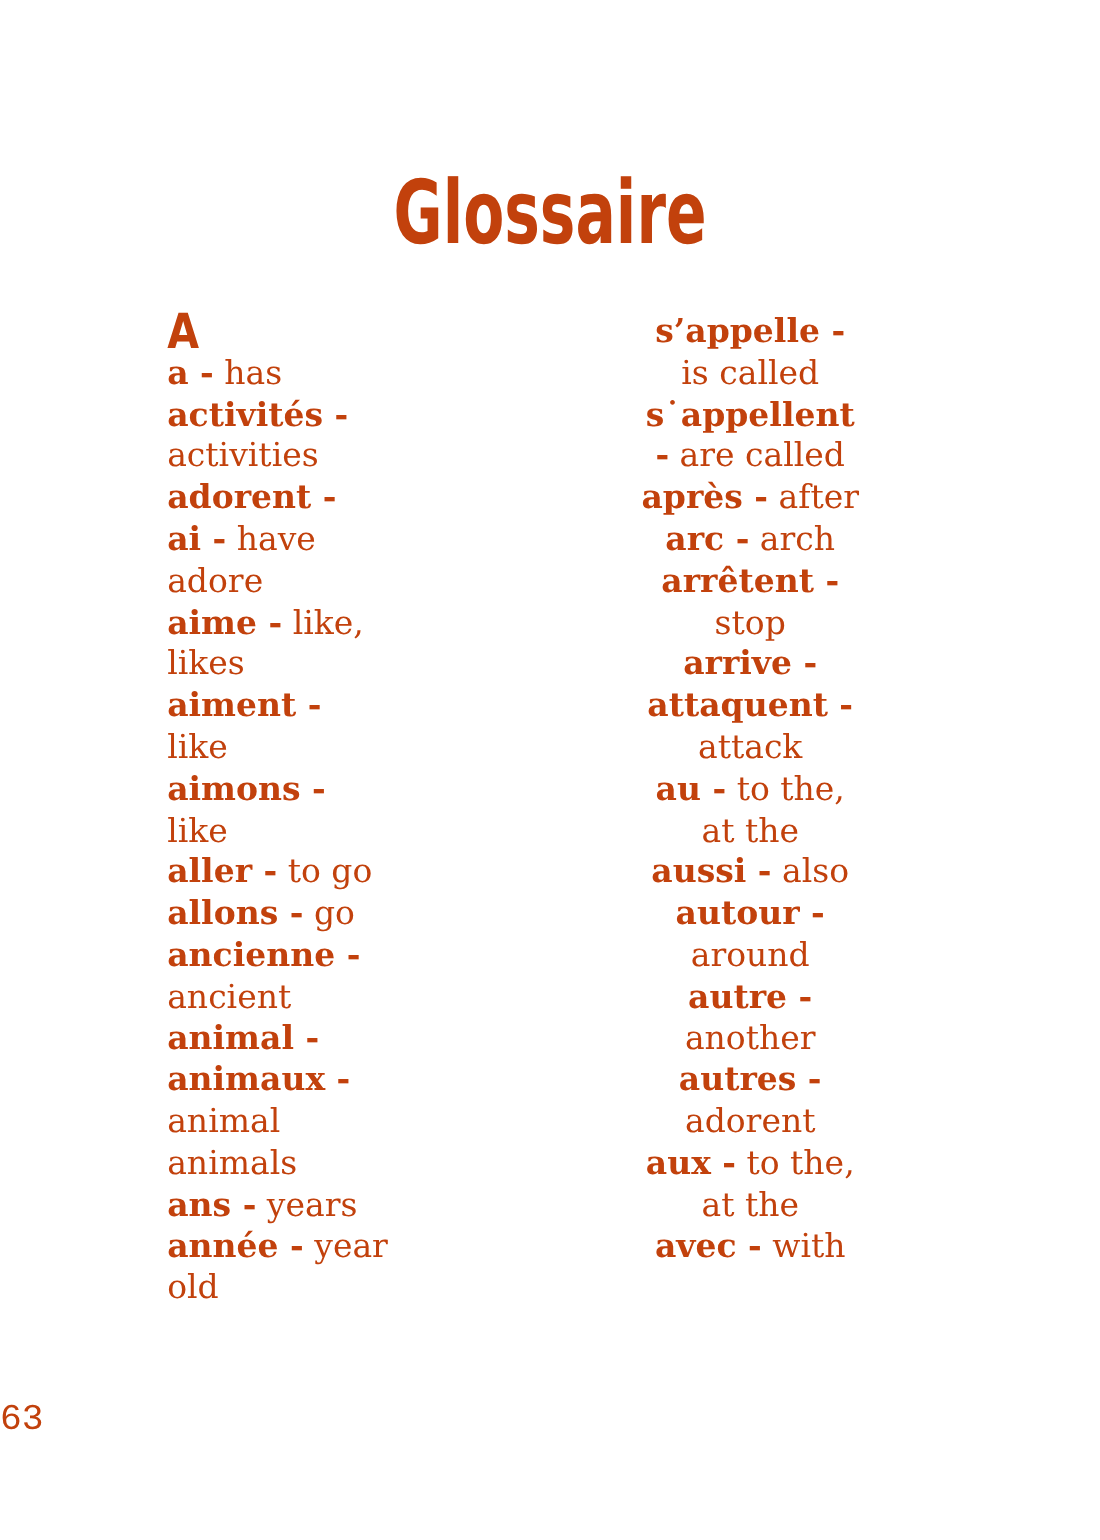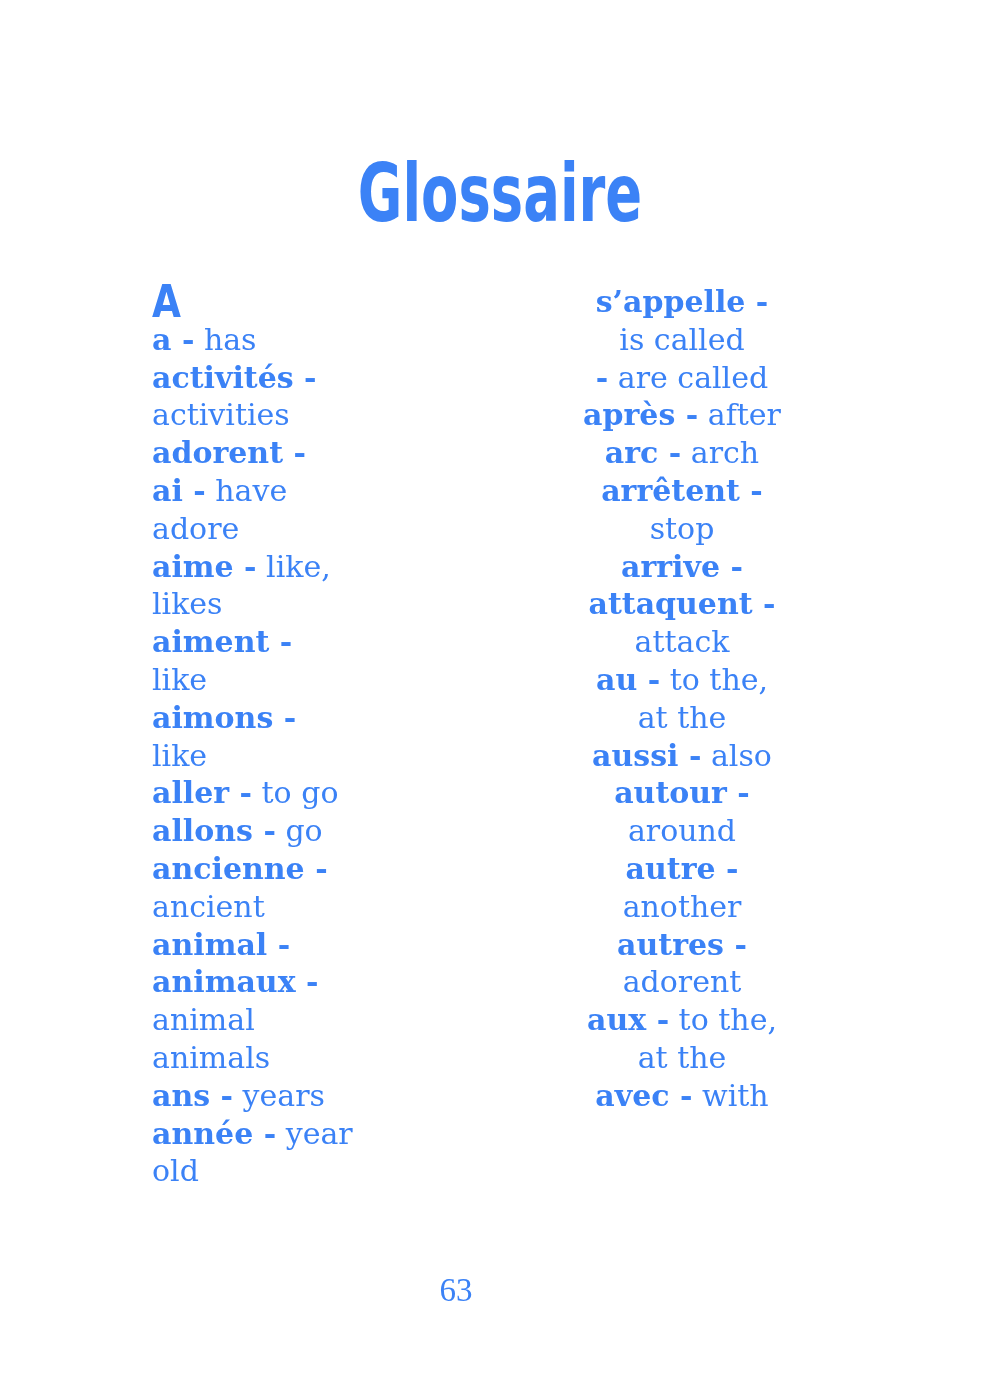--- a/index.html
+++ b/index.html
@@ -5,21 +5,21 @@
   html, body {
     margin: 0;
     padding: 0;
     background: #ffffff;
   }
   .page {
     position: relative;
     width: 1000px;
     height: 1400px;
     background: #ffffff;
-    color: #3b82f6;
+    color: #c2410c;
     overflow: hidden;
   }
   .title {
     position: absolute;
     top: 154px;
     left: 0;
     width: 1000px;
     margin: 0;
     text-align: center;
     font-family: "DejaVu Sans", sans-serif;
@@ -48,22 +48,22 @@
     line-height: 37.8px;
     transform: scaleX(0.85);
     transform-origin: 0 50%;
   }
   .line b { font-weight: bold; }
   .page-number {
     position: absolute;
     top: 1272px;
     left: 0;
     width: 912px;
-    text-align: center;
-    font-family: Liberation Serif, serif;
+    text-align: left;
+    font-family: Liberation Mono, monospace;
     font-size: 33px;
     line-height: 37.8px;
   }
 </style>
 </head>
 <body>
 
 <div class="page">
 
   <h1 class="title">Glossaire</h1>
@@ -94,20 +94,21 @@
         <div class="line"><b>ans -</b><span> years</span></div>
         <div class="line"><b>année -</b><span> year</span></div>
         <div class="line"><span>old</span></div>
       </div>
   </div>
 
   <div class="col col-right">
     <div>
         <div class="line"><b>s’appelle -</b></div>
         <div class="line"><span>is called</span></div>
+        <div class="line"><b>s˙appellent</b></div>
         <div class="line"><b>-</b><span> are called</span></div>
         <div class="line"><b>après -</b><span> after</span></div>
         <div class="line"><b>arc -</b><span> arch</span></div>
         <div class="line"><b>arrêtent -</b></div>
         <div class="line"><span>stop</span></div>
         <div class="line"><b>arrive -</b></div>
         <div class="line"><b>attaquent -</b></div>
         <div class="line"><span>attack</span></div>
         <div class="line"><b>au -</b><span> to the,</span></div>
         <div class="line"><span>at the</span></div>

